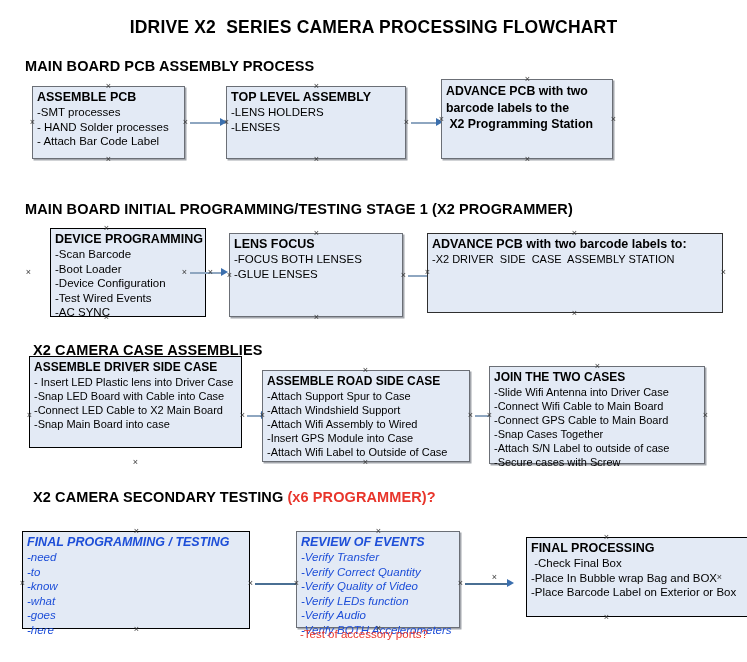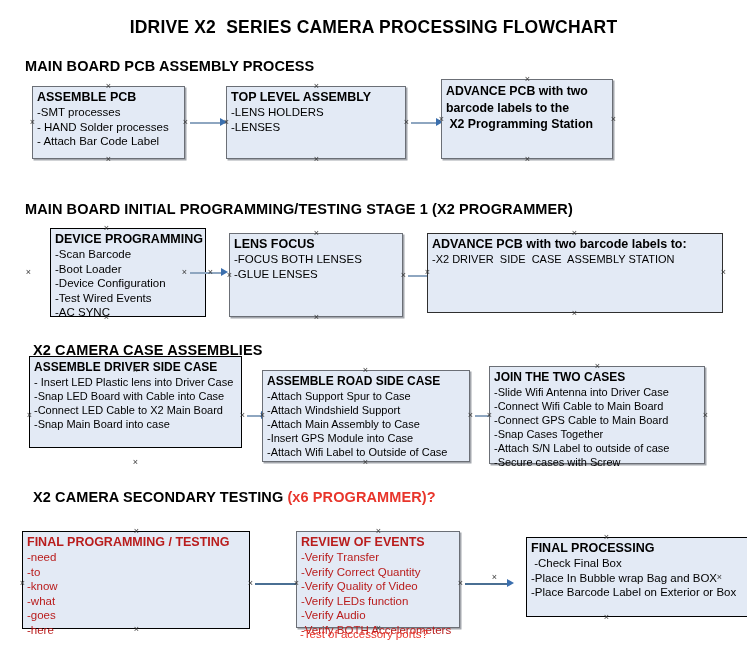--- a/index.html
+++ b/index.html
@@ -61,21 +61,21 @@
     white-space: pre;
   }
   .box-line {
     font-size: 11.5px;
     line-height: 14.5px;
     white-space: pre;
   }
   .box.t-small .box-title { font-size: 12px; }
   .box.l-small .box-line { font-size: 11px; line-height: 14px; }
   .box.allbold .box-line { font-weight: bold; font-size: 12.3px; line-height: 16.5px; }
-  .box.red .box-title, .box.red .box-line { color: #b91c1c; }
+  .box.red .box-title, .box.red .box-line { color: #1d4ed8; font-style: italic; }
   .overflow-line {
     position: absolute;
     font-size: 11.5px;
     line-height: 14.5px;
     white-space: pre;
     color: #e8352b;
   }
   
   .conn {
     position: absolute;
@@ -204,21 +204,21 @@
   <span class="handle" style="left:26px; top:412px;"></span>
   <span class="handle" style="left:239px; top:412px;"></span>
 
   <div class="conn" style="left:247px; top:415px; width:16px;"></div>
   <div class="arrowhead" style="left:261px; top:411px;"></div>
 
   <div class="box shadowed t-small l-small" style="left:262px; top:370px; width:208px; height:92px;">
     <div class="box-title">ASSEMBLE ROAD SIDE CASE</div>
     <div class="box-line">-Attach Support Spur to Case</div>
     <div class="box-line">-Attach Windshield Support</div>
-    <div class="box-line">-Attach Main Assembly to Case</div>
+    <div class="box-line">-Attach Wifi Assembly to Wired</div>
     <div class="box-line">-Insert GPS Module into Case</div>
     <div class="box-line">-Attach Wifi Label to Outside of Case</div>
   </div>
   <span class="handle" style="left:362px; top:367px;"></span>
   <span class="handle" style="left:362px; top:459px;"></span>
   <span class="handle" style="left:259px; top:412px;"></span>
   <span class="handle" style="left:467px; top:412px;"></span>
 
   <div class="conn" style="left:475px; top:415px; width:16px;"></div>
   <div class="arrowhead" style="left:489px; top:411px;"></div>

